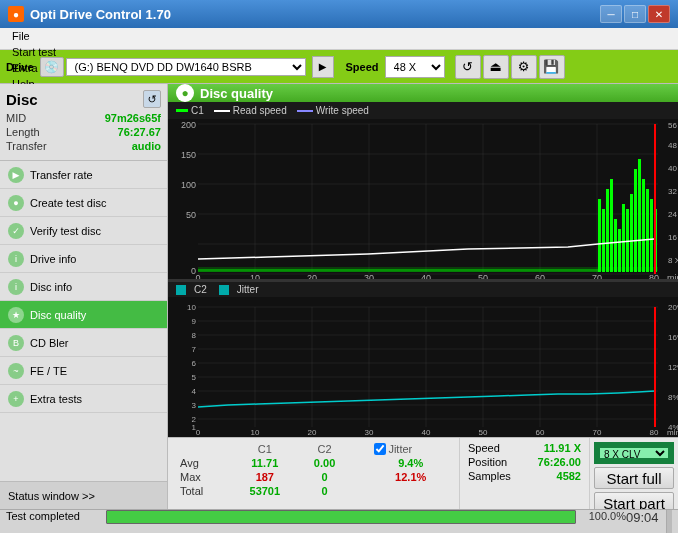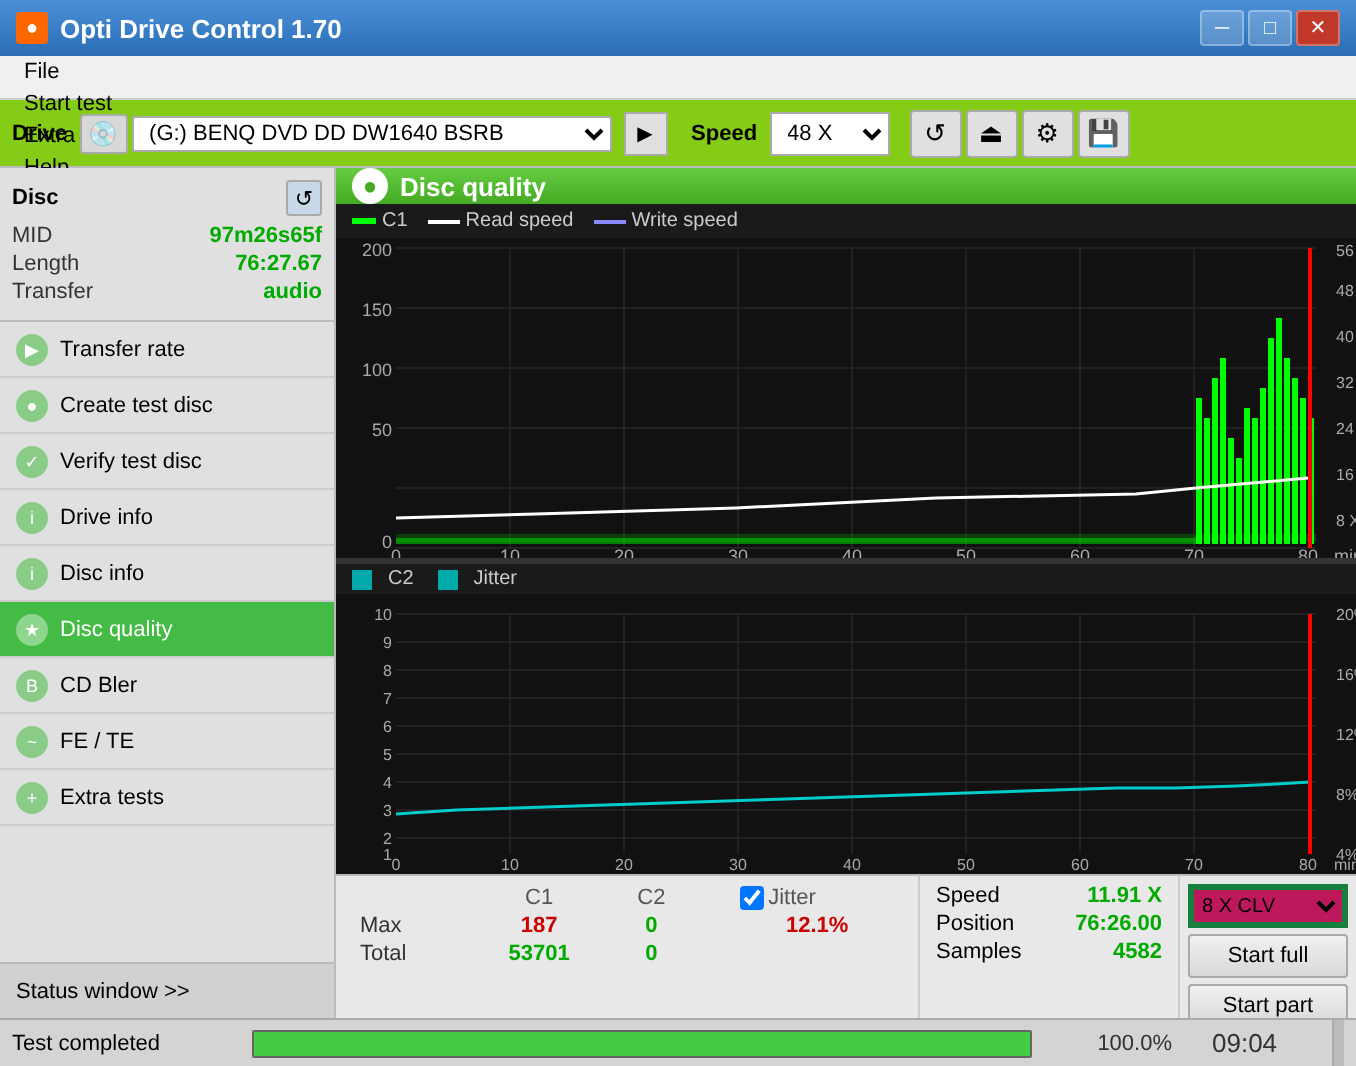--- a/index.html
+++ b/index.html
@@ -40,21 +40,21 @@
     .toolbar-icons { display: flex; gap: 2px; margin-left: 4px; }
     .toolbar-icon { width: 26px; height: 24px; background: #e0e0e0; border: 1px solid #aaa; border-radius: 2px; display: flex; align-items: center; justify-content: center; cursor: pointer; font-size: 13px; }
 
     
     .main-content { display: flex; height: calc(533px - 28px - 22px - 34px - 24px); }
 
     
     .sidebar { width: 168px; background: #e0e0e0; border-right: 1px solid #bbb; display: flex; flex-direction: column; }
     .disc-section { padding: 6px; border-bottom: 1px solid #bbb; }
     .disc-header { display: flex; justify-content: space-between; align-items: center; margin-bottom: 4px; }
-    .disc-title { font-weight: bold; font-size: 11px; }
+    .disc-title { font-weight: bold; font-size: 15px; }
     .disc-refresh { width: 18px; height: 18px; background: #c8d8e8; border: 1px solid #aaa; border-radius: 2px; display: flex; align-items: center; justify-content: center; font-size: 11px; cursor: pointer; }
     .disc-row { display: flex; justify-content: space-between; margin-bottom: 2px; }
     .disc-key { color: #333; }
     .disc-val { color: #00aa00; font-weight: bold; }
     .disc-val.green { color: #00aa00; }
     .disc-label-row { display: flex; align-items: center; gap: 4px; margin-top: 2px; }
     .disc-label-input { flex: 1; height: 18px; border: 1px solid #aaa; background: white; font-size: 10px; }
     .disc-label-btn { width: 18px; height: 18px; background: #d0e8d0; border: 1px solid #aaa; border-radius: 2px; display: flex; align-items: center; justify-content: center; cursor: pointer; font-size: 10px; }
 
     
@@ -98,25 +98,25 @@
     .stats-table td.green { color: #00aa00; font-weight: bold; }
     .stats-table td.red { color: #cc0000; font-weight: bold; }
 
     
     .stats-right { padding: 4px 8px; display: flex; flex-direction: column; gap: 2px; min-width: 130px; border-left: 1px solid #ccc; }
     .stat-row { display: flex; justify-content: space-between; font-size: 11px; gap: 8px; }
     .stat-val { color: #00aa00; font-weight: bold; }
 
     
     .btns-col { display: flex; flex-direction: column; gap: 3px; padding: 4px; border-left: 1px solid #ccc; align-items: center; }
-    .clv-select { height: 22px; font-size: 10px; border: 3px solid #15803d; background: #be185d; width: 80px; }
-    .action-btn { width: 80px; height: 22px; background: linear-gradient(to bottom, #f0f0f0, #d8d8d8); border: 1px solid #aaa; border-radius: 2px; font-size: 11px; cursor: pointer; }
-
-    
-    .status-bar { height: 24px; background: #d4d4d4; border-top: 1px solid #aaa; display: flex; align-items: center; padding: 0 6px; gap: 20px; font-size: 11px; }
+    .clv-select { height: 22px; font-size: 10px; border: 6px solid #15803d; background: #86efac; width: 80px; }
+    .action-btn { width: 80px; height: 22px; background: linear-gradient(to bottom, #f0f0f0, #d8d8d8); border: 1px solid #aaa; border-radius: 2px; font-size: 15px; cursor: pointer; }
+
+    
+    .status-bar { height: 24px; background: #d4d4d4; border-top: 1px solid #aaa; display: flex; align-items: flex-start; padding: 0 6px; gap: 0; font-size: 11px; }
     .status-text { flex: 0 0 auto; min-width: 100px; }
     .progress-bar-container { flex: 1; height: 14px; background: #888; border: 1px solid #666; border-radius: 1px; overflow: hidden; }
     .progress-bar { height: 100%; background: #44cc44; }
     .progress-pct { min-width: 50px; text-align: right; color: #333; font-size: 11px; }
     .status-time { font-size: 13px; color: #333; min-width: 40px; }
     .status-edge { width: 6px; background: #bbb; border-left: 1px solid #aaa; height: 100%; }
   </style>
 </head>
 <body>
 
@@ -400,20 +400,27 @@
               <th>
                 <div style="display:flex; align-items:center; gap:2px;">
                   <input type="checkbox" checked="" style="width: 12px; height: 12px;">
                   <span>Jitter</span>
                 </div>
               </th>
             </tr>
           </thead>
           <tbody>
             <tr>
+              <td class="label">Avg</td>
+              <td class="green">11.71</td>
+              <td class="green">0.00</td>
+              <td></td>
+              <td class="green">9.4%</td>
+            </tr>
+            <tr>
               <td class="label">Max</td>
               <td class="red">187</td>
               <td class="green">0</td>
               <td></td>
               <td class="red">12.1%</td>
             </tr>
             <tr>
               <td class="label">Total</td>
               <td class="green">53701</td>
               <td class="green">0</td>

